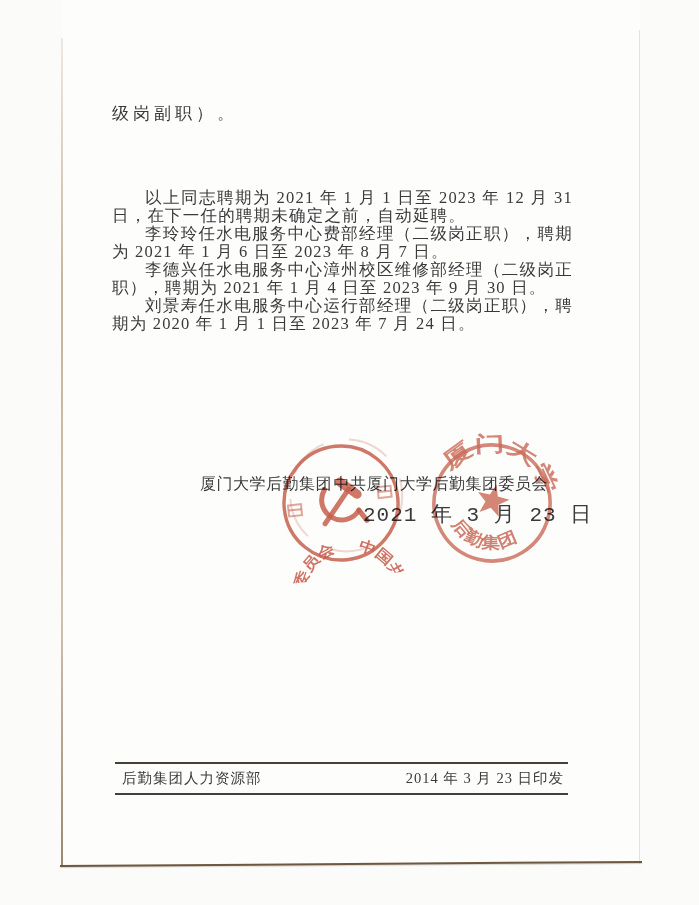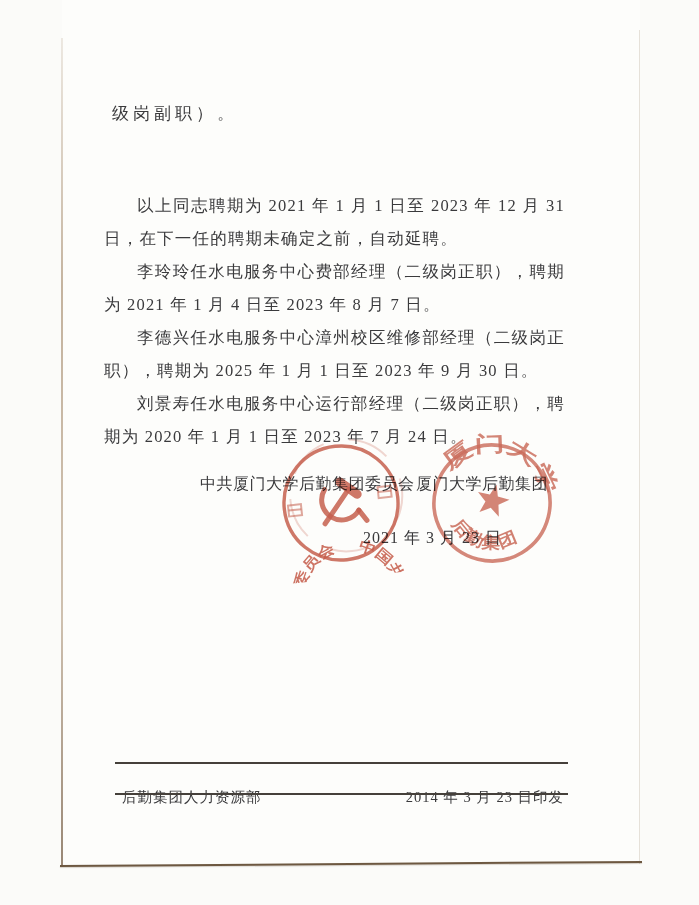--- a/index.html
+++ b/index.html
@@ -10,62 +10,62 @@
     color:#3a3a3c;
   }
   .paper{position:absolute;left:62px;top:0;width:578px;height:866px;background:#fdfdfb;}
   .edge-left{position:absolute;left:61px;top:38px;width:2px;height:829px;
     background:linear-gradient(180deg,rgba(151,120,84,.15),rgba(151,120,84,.55) 30%,rgba(151,120,84,.45) 70%,rgba(110,85,60,.7));}
   .edge-right{position:absolute;left:639px;top:30px;width:1px;height:834px;background:rgba(185,173,155,.35);}
   .edge-bottom{position:absolute;left:60px;top:865px;width:582px;height:2px;background:#6d5841;
     transform:rotate(-0.4deg);transform-origin:left center;box-shadow:0 1px 1px rgba(109,88,65,.25);}
 
   .carryover{position:absolute;left:112px;top:103px;font-size:17px;letter-spacing:4px;line-height:22px;}
-  .bodytext{position:absolute;left:104px;top:189px;width:461px;font-size:16.5px;
-    line-height:33px;letter-spacing:1.2px;text-align:justify;}
+  .bodytext{position:absolute;left:112px;top:189px;width:461px;font-size:16.5px;
+    line-height:18px;letter-spacing:1.2px;text-align:justify;}
   .bodytext p{margin:0;text-indent:2em;}
 
   .sigrow{position:absolute;left:200px;top:474px;width:348px;display:flex;
     justify-content:space-between;font-size:16px;letter-spacing:.5px;}
-  .dateline{position:absolute;left:363px;top:528px;font-size:16px;letter-spacing:1px;}
+  .dateline{position:absolute;left:363px;top:500px;font-size:21px;letter-spacing:1px;font-family:Liberation Mono, monospace;}
 
   .seal{position:absolute;width:150px;height:150px;mix-blend-mode:multiply;}
   .seal-party{left:266px;top:428px;transform:rotate(-6deg);opacity:.88;}
   .seal-group{left:417px;top:428px;transform:rotate(14deg);opacity:.82;}
   .seal text{font-family:"Liberation Serif","DejaVu Serif",serif;font-weight:bold;}
 
   .footer-rule{position:absolute;left:115px;width:453px;height:2px;background:#45403a;}
   .rule-top{top:762px;}
   .rule-bottom{top:793px;}
   .footerrow{position:absolute;left:115px;top:769px;width:453px;display:flex;
-    justify-content:space-between;font-size:14.5px;letter-spacing:1px;margin-top:19px;}
+    justify-content:space-between;font-size:14.5px;letter-spacing:1px;}
   .footerrow .fl{padding-left:7px;}
   .footerrow .fr{padding-right:4px;}
 </style>
 </head>
 <body>
 
 <div class="scan">
   <div class="paper"></div>
   <div class="edge-left"></div>
   <div class="edge-right"></div>
   <div class="edge-bottom"></div>
 
   <div class="carryover">级岗副职）。</div>
 
   <div class="bodytext">
     <p>以上同志聘期为 2021 年 1 月 1 日至 2023 年 12 月 31 日，在下一任的聘期未确定之前，自动延聘。</p>
-    <p>李玲玲任水电服务中心费部经理（二级岗正职），聘期为 2021 年 1 月 4 日至 2023 年 8 月 7 日。</p>
-    <p>李德兴任水电服务中心漳州校区维修部经理（二级岗正职），聘期为 2025 年 1 月 1 日至 2023 年 9 月 30 日。</p>
+    <p>李玲玲任水电服务中心费部经理（二级岗正职），聘期为 2021 年 1 月 6 日至 2023 年 8 月 7 日。</p>
+    <p>李德兴任水电服务中心漳州校区维修部经理（二级岗正职），聘期为 2021 年 1 月 4 日至 2023 年 9 月 30 日。</p>
     <p>刘景寿任水电服务中心运行部经理（二级岗正职），聘期为 2020 年 1 月 1 日至 2023 年 7 月 24 日。</p>
   </div>
 
   <div class="sigrow">
+    <span>厦门大学后勤集团</span>
     <span>中共厦门大学后勤集团委员会</span>
-    <span>厦门大学后勤集团</span>
   </div>
   <div class="dateline">2021 年 3 月 23 日</div>
 
   <svg class="seal seal-party" viewBox="0 0 150 150">
     <circle cx="75" cy="75" r="57" fill="none" stroke="#c04a36" stroke-width="3.4" stroke-opacity=".85"></circle>
     <circle cx="81" cy="68" r="56" fill="none" stroke="#c04a36" stroke-width="2" stroke-opacity=".25" stroke-dasharray="42 26"></circle>
     <defs>
       <path id="ringPathL" d="M 75,122 A 47,47 0 1 1 74.9,122" fill="none"></path>
     </defs>
     <text font-size="14.5" fill="#c04a36" fill-opacity=".88">

